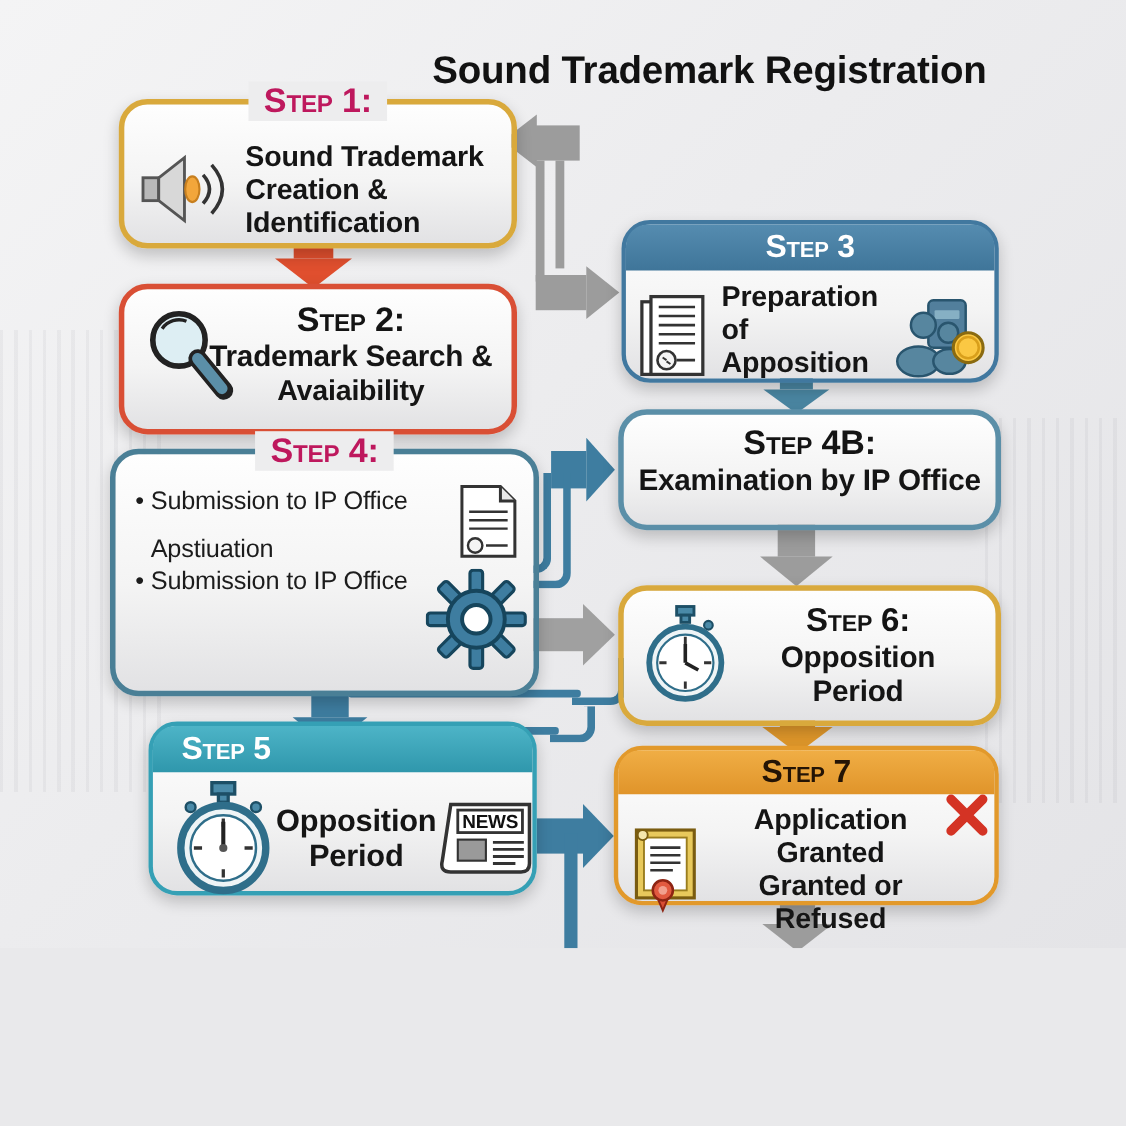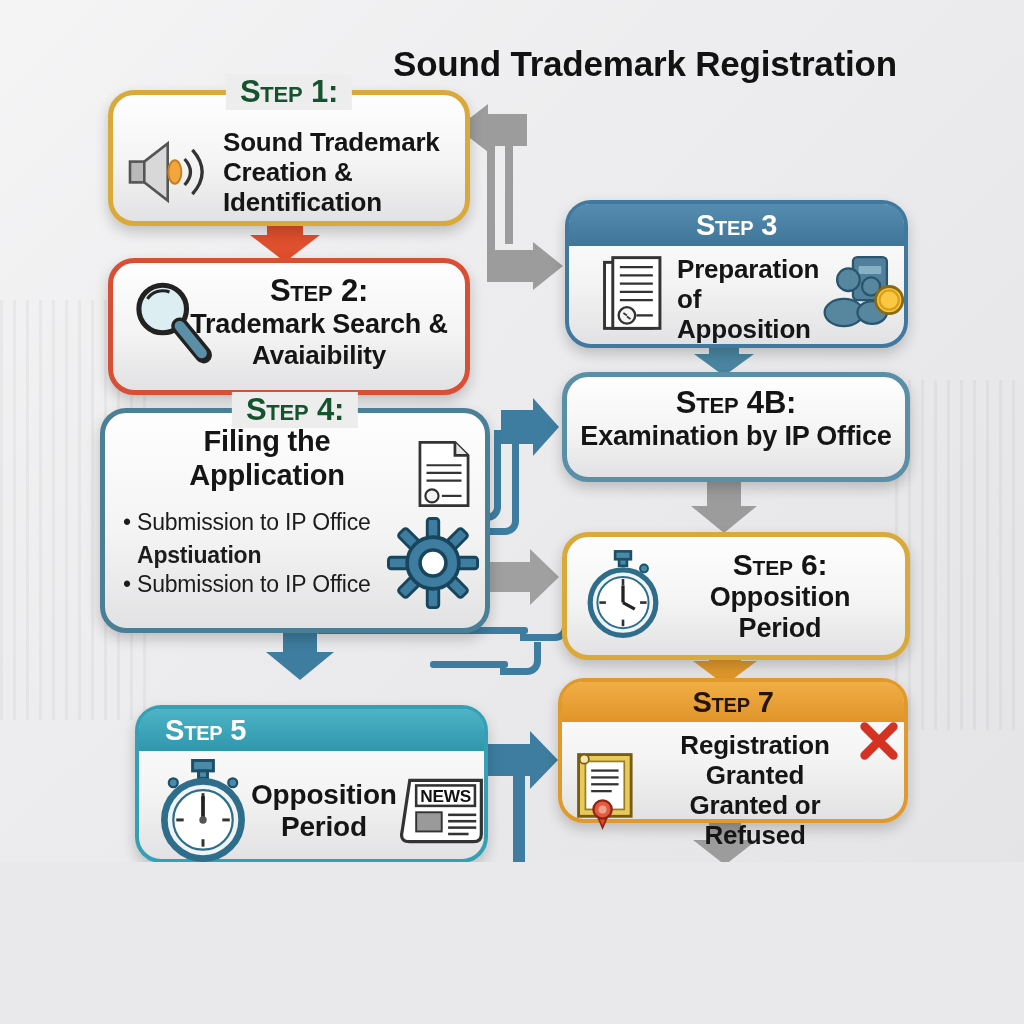--- a/index.html
+++ b/index.html
@@ -6,21 +6,21 @@
   .canvas{position:relative;width:1024px;height:862px;overflow:hidden;
           background:linear-gradient(135deg,#f4f4f5 0%,#ececee 45%,#e4e4e7 100%);letter-spacing:-0.2px;}
   .wave{position:absolute;background:repeating-linear-gradient(90deg,rgba(70,70,85,0.055) 0 3px,transparent 3px 13px);}
   .title{position:absolute;left:300px;top:44px;width:690px;text-align:center;
          font-size:35px;font-weight:bold;color:#121212;}
   .box{position:absolute;border-radius:26px;
        background:linear-gradient(180deg,#fefefe 0%,#f4f4f4 55%,#e2e2e4 100%);
        box-shadow:0 6px 14px rgba(0,0,0,0.20);}
   .sc{font-variant:small-caps;}
   .overlap-head{position:absolute;top:-21px;left:50%;transform:translateX(-50%);
-       background:#ededee;padding:0 14px;font-size:31px;font-weight:bold;color:#14532d;white-space:nowrap;}
+       background:#ededee;padding:0 14px;font-size:31px;font-weight:bold;color:#be185d;white-space:nowrap;}
   .inner-head{font-size:30px;font-weight:bold;color:#141414;text-align:center;}
   .band{position:absolute;left:0;right:0;top:0;height:42px;border-radius:20px 20px 0 0;
         display:flex;align-items:center;justify-content:center;
         font-size:29px;font-weight:bold;color:#fff;}
   .line{font-weight:bold;font-size:26px;color:#151515;line-height:1.16;}
   .shaft{position:absolute;}
   .tri{position:absolute;width:0;height:0;}
   .hook{position:absolute;border-right:7px solid #3e7da0;border-bottom:7px solid #3e7da0;border-bottom-right-radius:14px;}
   .hline{position:absolute;height:7px;background:#3e7da0;border-radius:3px;}
   .icon{display:inline-block;line-height:0;}
@@ -137,21 +137,21 @@
     </span>
     <div style="text-align:center;padding:10px 10px 0 70px;">
       <div class="inner-head sc" style="font-size:31px;">Step 2:</div>
       <div class="line" style="font-size:27px;text-align:center;">Trademark Search &amp;</div>
       <div class="line" style="font-size:26px;">Avaiaibility</div>
     </div>
   </div>
 
   <div class="box" style="left:565px;top:200px;width:335px;height:140px;border:4px solid #41789f;">
     <div class="band sc" style="background:linear-gradient(180deg,#558cb0,#3f7599);">Step 3</div>
-    <div style="display:flex;align-items:flex-start;padding:50px 8px 0 32px;border-radius:12px;">
+    <div style="display:flex;align-items:flex-end;padding:50px 8px 0 11px;border-radius:12px;">
       <span class="icon">
         <svg width="66" height="78" viewBox="0 0 56 66">
           <rect x="3" y="7" width="40" height="56" fill="#fff" stroke="#333" stroke-width="2.5"></rect>
           <rect x="10" y="3" width="40" height="60" fill="#fff" stroke="#333" stroke-width="2.5"></rect>
           <g stroke="#333" stroke-width="2">
             <line x1="16" y1="11" x2="44" y2="11"></line>
               <line x1="16" y1="18" x2="44" y2="18"></line>
             <line x1="16" y1="25" x2="44" y2="25"></line>
               <line x1="16" y1="32" x2="44" y2="32"></line>
             <line x1="16" y1="39" x2="44" y2="39"></line>
@@ -176,24 +176,23 @@
           <circle cx="62" cy="40" r="12" fill="#fbc843" stroke="#8a6a10" stroke-width="2.5"></circle>
           <circle cx="62" cy="40" r="8.5" fill="none" stroke="#d99f1b" stroke-width="2"></circle>
         </svg>
       </span>
     </div>
   </div>
 
   <div class="box" style="left:100px;top:408px;width:380px;height:215px;border:5px solid #4a7f96;">
     <div class="overlap-head sc">Step 4:</div>
     <div style="padding:12px 10px 0 18px;">
-      <div class="line" style="font-size:29px;text-align:center;padding-right:64px;">Filing the Application</div>
       <div style="margin-top:10px;font-size:23px;color:#1c1c1c;line-height:1.25;">
         <div style="margin-top:16px;">• <span>Submission to IP Office</span></div>
-        <div style="font-weight:bold;margin-left:14px;margin-top:4px;">Apstiuation</div>
+        <div style="font-weight:normal;margin-left:14px;margin-top:14px;">Apstiuation</div>
         <div>• <span>Submission to IP Office</span></div>
       </div>
     </div>
     <span class="icon" style="position:absolute;right:10px;top:26px;">
       <svg width="62" height="70" viewBox="0 0 56 64">
         <path d="M6 3 h32 l12 12 v46 h-44 z" fill="#fff" stroke="#333" stroke-width="2.5"></path>
         <path d="M38 3 v12 h12" fill="#e8e8e8" stroke="#333" stroke-width="2.5"></path>
         <g stroke="#333" stroke-width="2">
           <line x1="12" y1="24" x2="44" y2="24"></line>
             <line x1="12" y1="31" x2="44" y2="31"></line>
@@ -247,21 +246,21 @@
           <line x1="32" y1="40" x2="41" y2="45" stroke="#222" stroke-width="2.5"></line>
         </svg>
       </span>
       <div style="flex:1;text-align:center;">
         <div class="inner-head sc" style="font-size:30px;">Step 6:</div>
         <div class="line" style="font-size:27px;">Opposition Period</div>
       </div>
     </div>
   </div>
 
-  <div class="box" style="left:135px;top:705px;width:345px;height:150px;border:4px solid #35a0b5;">
+  <div class="box" style="left:135px;top:656px;width:345px;height:150px;border:4px solid #35a0b5;">
     <div class="band sc" style="background:linear-gradient(180deg,#4db4c7,#2f97ac);justify-content:flex-start;padding-left:26px;">Step 5</div>
     <div style="display:flex;align-items:center;padding:50px 12px 0 16px;">
       <span class="icon">
         <svg width="96" height="104" viewBox="0 0 64 70">
           <rect x="25" y="1" width="14" height="7" fill="#4a8aa8" stroke="#1d4f66" stroke-width="2"></rect>
           <rect x="29" y="8" width="6" height="5" fill="#4a8aa8" stroke="#1d4f66" stroke-width="2"></rect>
           <circle cx="12" cy="16" r="3" fill="#4a8aa8" stroke="#1d4f66" stroke-width="1.5"></circle>
           <circle cx="52" cy="16" r="3" fill="#4a8aa8" stroke="#1d4f66" stroke-width="1.5"></circle>
           <circle cx="32" cy="41" r="26" fill="#eef4f6" stroke="#2f6e8a" stroke-width="4.5"></circle>
           <circle cx="32" cy="41" r="20" fill="#fff" stroke="#2f6e8a" stroke-width="1.5"></circle>
@@ -309,21 +308,21 @@
               <line x1="15" y1="24" x2="39" y2="24"></line>
             <line x1="15" y1="30" x2="39" y2="30"></line>
               <line x1="15" y1="36" x2="33" y2="36"></line>
           </g>
           <polygon points="19,54 25,68 31,54" fill="#d94f35" stroke="#8e2413" stroke-width="1.5"></polygon>
           <circle cx="25" cy="52" r="8" fill="#e25a40" stroke="#8e2413" stroke-width="2"></circle>
           <circle cx="25" cy="52" r="3.5" fill="#f2a08e"></circle>
         </svg>
       </span>
       <div style="flex:1;text-align:center;padding-right:26px;">
-        <div class="line" style="font-size:26px;">Registration Granted</div>
+        <div class="line" style="font-size:26px;">Application Granted</div>
         <div class="line" style="font-size:26px;">Granted or Refused</div>
       </div>
       <span class="icon" style="position:absolute;right:2px;top:36px;">
         <svg width="46" height="46" viewBox="0 0 48 48">
           <path d="M9 9 L39 39 M39 9 L9 39" stroke="#d43324" stroke-width="9" stroke-linecap="round"></path>
         </svg>
       </span>
     </div>
   </div>
 

